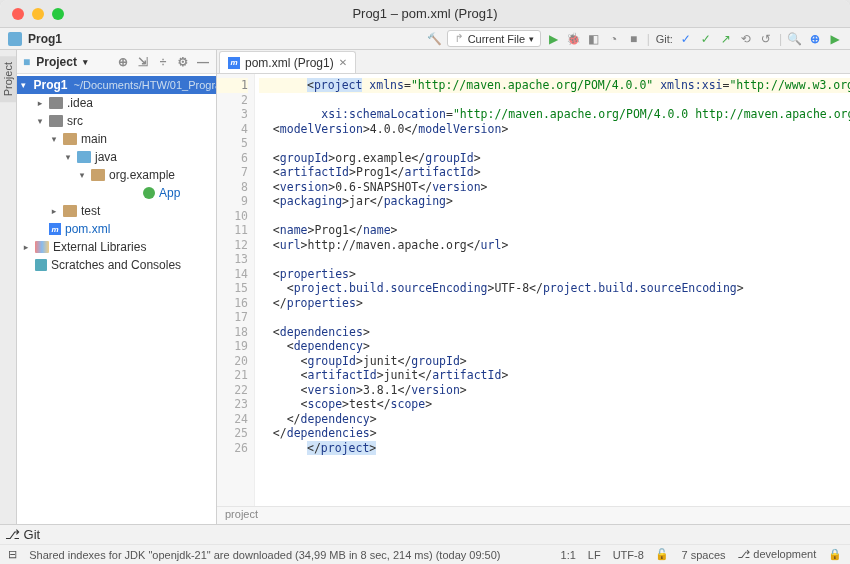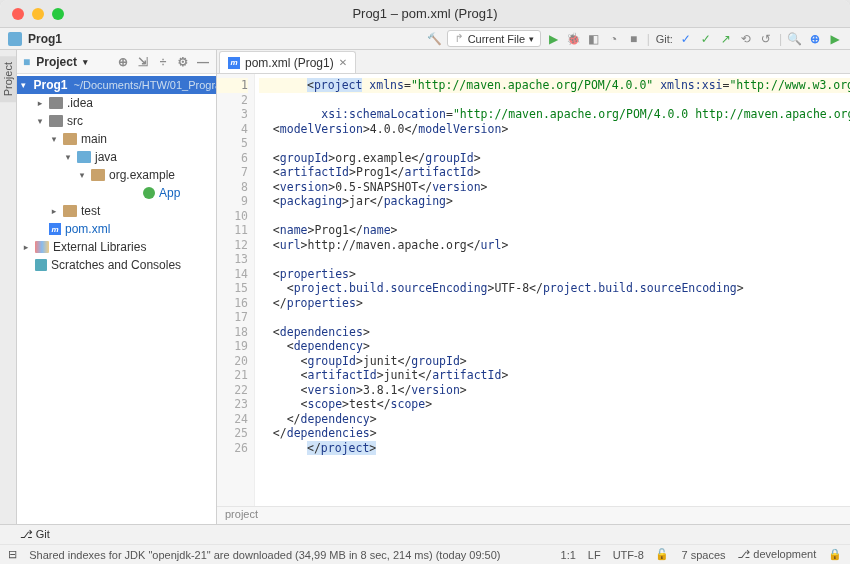--- a/index.html
+++ b/index.html
@@ -52,21 +52,21 @@
 .gutter .curr { background: #fffbe6; color: #888; }
 .code { flex: 1; padding: 4px 4px; overflow: auto; white-space: pre; position: relative; }
 .code .row { height: 14.5px; }
 .code .curr { background: #fffbe6; display:block; }
 .hl-sel { background: #cfe3f8; margin-left: 48px; }
 .tag { color: #1e3a8a; font-weight: normal; }
 .attr { color: #1e3a8a; }
 .str { color: #067d17; }
 .txt { color: #333; }
 .breadcrumb { height: 18px; border-top: 1px solid #e5e5e5; background: #f7f7f7; font-size: 11px; color: #888; padding: 1px 8px; }
-.bottom-bar { height: 20px; background: #f2f2f2; border-top: 1px solid #d0d0d0; display: flex; align-items: center; padding: 0 20px; font-size: 11px; gap: 8px; }
+.bottom-bar { height: 20px; background: #f2f2f2; border-top: 1px solid #d0d0d0; display: flex; align-items: center; padding: 0 5px; font-size: 13px; gap: 8px; }
 .status { height: 20px; background: #f2f2f2; border-top: 1px solid #e5e5e5; display: flex; align-items: center; padding: 0 8px; font-size: 11px; color: #555; gap: 12px; }
 .status .spacer { flex: 1; }
 </style>
 </head>
 <body>
 
 <div class="window">
 
   <div class="titlebar">
     <div class="traffic">
@@ -220,21 +220,21 @@
             <div>24</div>
             <div>25</div>
             <div>26</div>
         </div>
         <div class="code"><span class="row curr"><span class="hl-sel">&lt;<span class="tag">project</span></span> <span class="attr">xmlns</span>=<span class="str">"http://maven.apache.org/POM/4.0.0"</span> <span class="attr">xmlns:xsi</span>=<span class="str">"http://www.w3.org/2001/XMLSche</span></span>
 <span class="row">         <span class="attr">xsi:schemaLocation</span>=<span class="str">"http://maven.apache.org/POM/4.0.0 http://maven.apache.org/xsd/maven-4.0.0.xsd"</span>&gt;</span>
 <span class="row">  &lt;<span class="tag">modelVersion</span>&gt;<span class="txt">4.0.0</span>&lt;/<span class="tag">modelVersion</span>&gt;</span>
 <span class="row"></span>
 <span class="row">  &lt;<span class="tag">groupId</span>&gt;<span class="txt">org.example</span>&lt;/<span class="tag">groupId</span>&gt;</span>
 <span class="row">  &lt;<span class="tag">artifactId</span>&gt;<span class="txt">Prog1</span>&lt;/<span class="tag">artifactId</span>&gt;</span>
-<span class="row">  &lt;<span class="tag">version</span>&gt;<span class="txt">0.5-SNAPSHOT</span>&lt;/<span class="tag">version</span>&gt;</span>
+<span class="row">  &lt;<span class="tag">version</span>&gt;<span class="txt">0.6-SNAPSHOT</span>&lt;/<span class="tag">version</span>&gt;</span>
 <span class="row">  &lt;<span class="tag">packaging</span>&gt;<span class="txt">jar</span>&lt;/<span class="tag">packaging</span>&gt;</span>
 <span class="row"></span>
 <span class="row">  &lt;<span class="tag">name</span>&gt;<span class="txt">Prog1</span>&lt;/<span class="tag">name</span>&gt;</span>
 <span class="row">  &lt;<span class="tag">url</span>&gt;<span class="txt">http://maven.apache.org</span>&lt;/<span class="tag">url</span>&gt;</span>
 <span class="row"></span>
 <span class="row">  &lt;<span class="tag">properties</span>&gt;</span>
 <span class="row">    &lt;<span class="tag">project.build.sourceEncoding</span>&gt;<span class="txt">UTF-8</span>&lt;/<span class="tag">project.build.sourceEncoding</span>&gt;</span>
 <span class="row">  &lt;/<span class="tag">properties</span>&gt;</span>
 <span class="row"></span>
 <span class="row">  &lt;<span class="tag">dependencies</span>&gt;</span>

